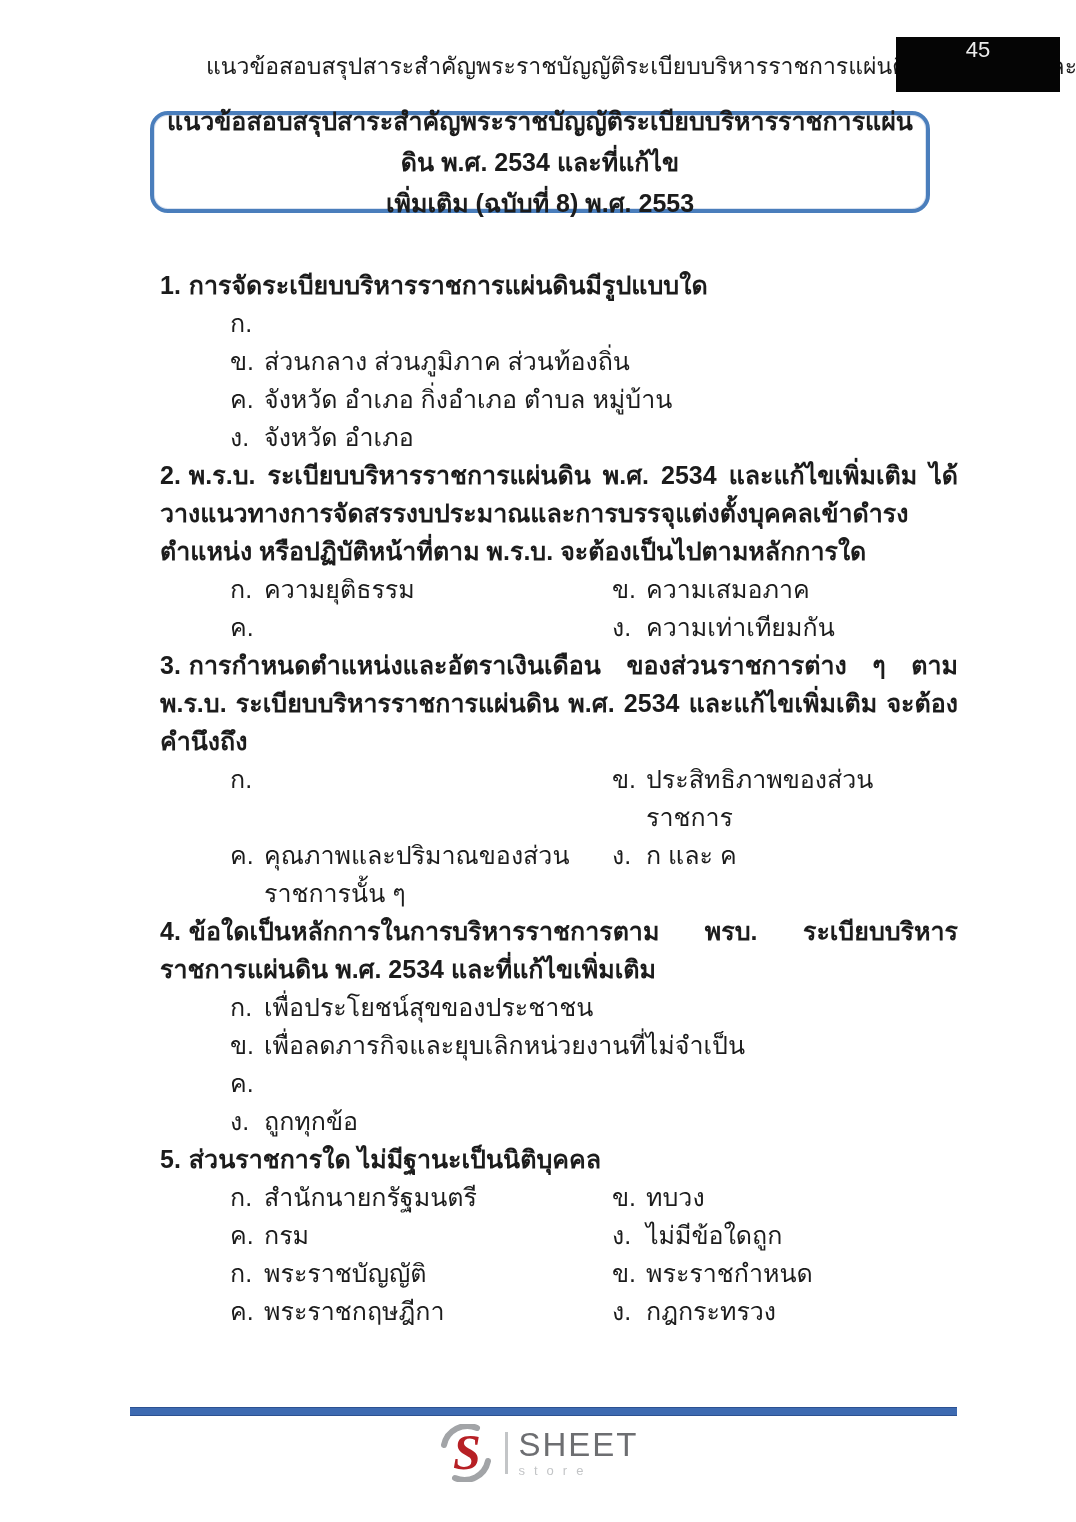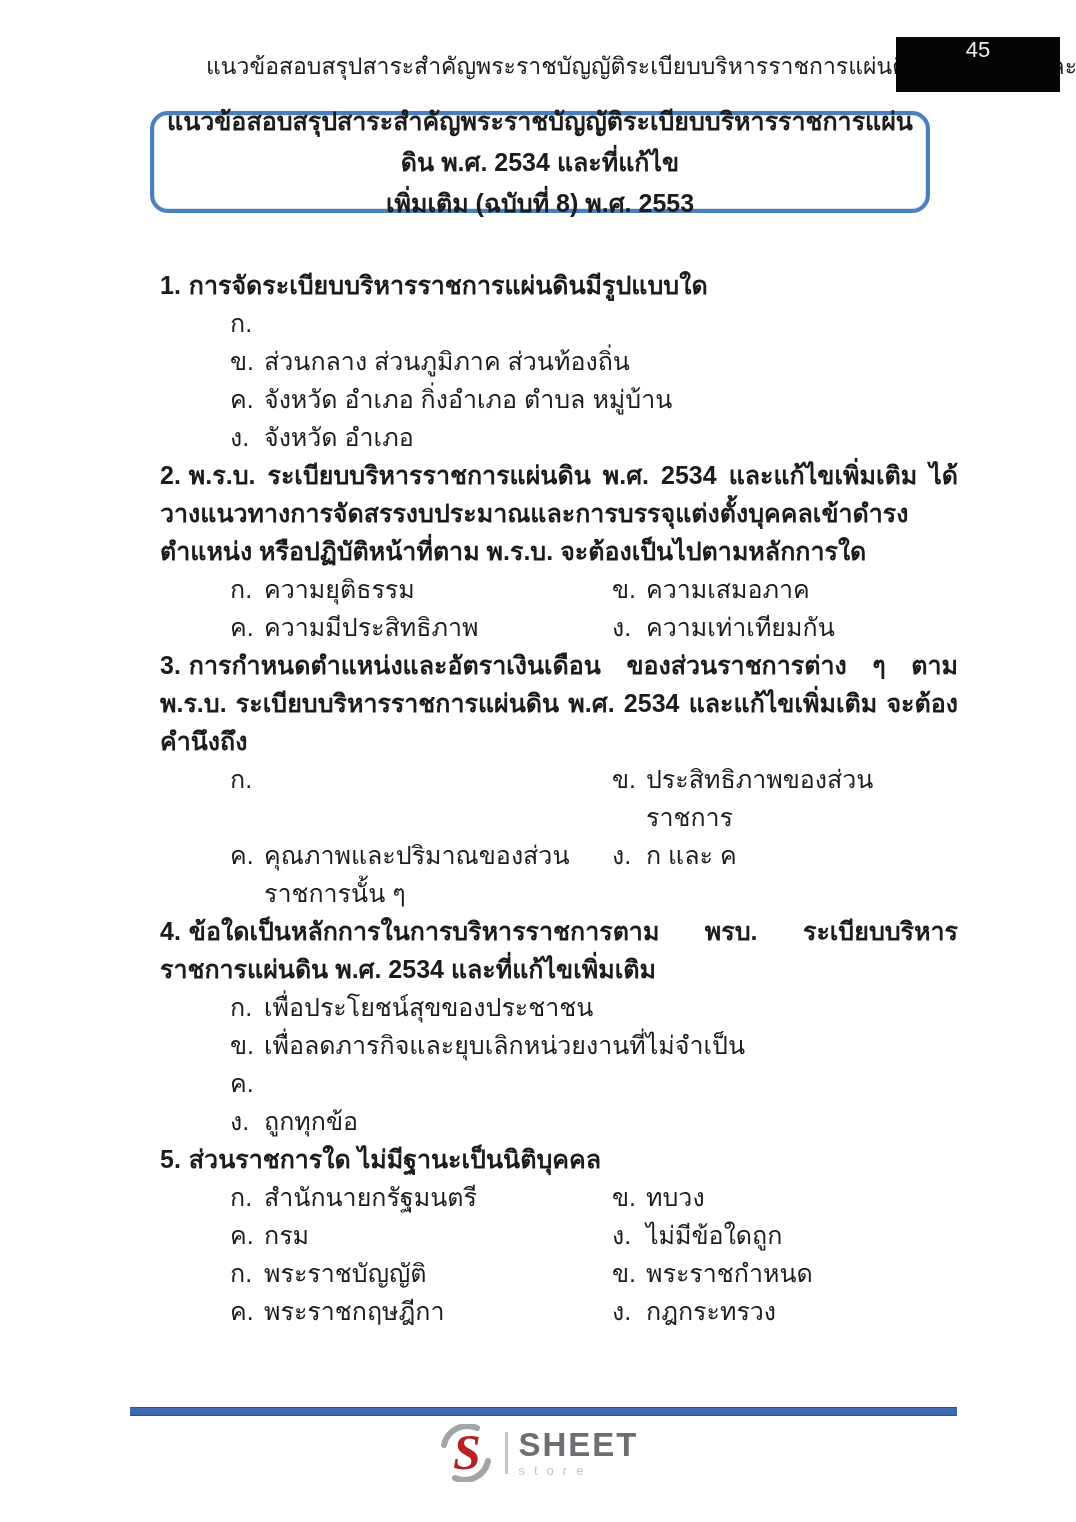--- a/index.html
+++ b/index.html
@@ -76,21 +76,21 @@
     border-bottom:1px solid #2c5191;
   }
   .footer-logo{
     position:absolute;left:0;top:1424px;width:100%;
     display:flex;align-items:center;justify-content:center;gap:10px;
   }
   .logo-icon{width:58px;height:58px;flex:0 0 58px;}
   .logo-divider{width:3px;height:42px;background:var(--logo-light-gray);}
   .logo-text{display:flex;flex-direction:column;}
   .logo-brand{
-    font-size:33px;font-weight:bold;color:var(--logo-gray);
+    font-size:33px;font-weight:normal;color:var(--logo-gray);
     letter-spacing:2px;line-height:33px;
   }
   .logo-sub{
     font-size:13px;color:var(--logo-light-gray);
     letter-spacing:9px;line-height:14px;margin-top:3px;
   }
 </style>
 </head>
 <body>
 
@@ -135,21 +135,20 @@
         <div class="opt">
             <span class="opt-label">ก.</span>
             <span>ความยุติธรรม</span>
           </div>
         <div class="opt">
             <span class="opt-label">ข.</span>
             <span>ความเสมอภาค</span>
           </div>
         <div class="opt">
             <span class="opt-label">ค.</span>
-            <span>ความมีประสิทธิภาพ</span>
           </div>
         <div class="opt">
             <span class="opt-label">ง.</span>
             <span>ความเท่าเทียมกัน</span>
           </div>
       </div>
     </div>
 
     <div>
       <p class="q-text"><span class="q-num">3.</span><span>การกำหนดตำแหน่งและอัตราเงินเดือน ของส่วนราชการต่าง ๆ ตาม พ.ร.บ. ระเบียบบริหารราชการแผ่นดิน พ.ศ. 2534 และแก้ไขเพิ่มเติม จะต้องคำนึงถึง</span></p>

